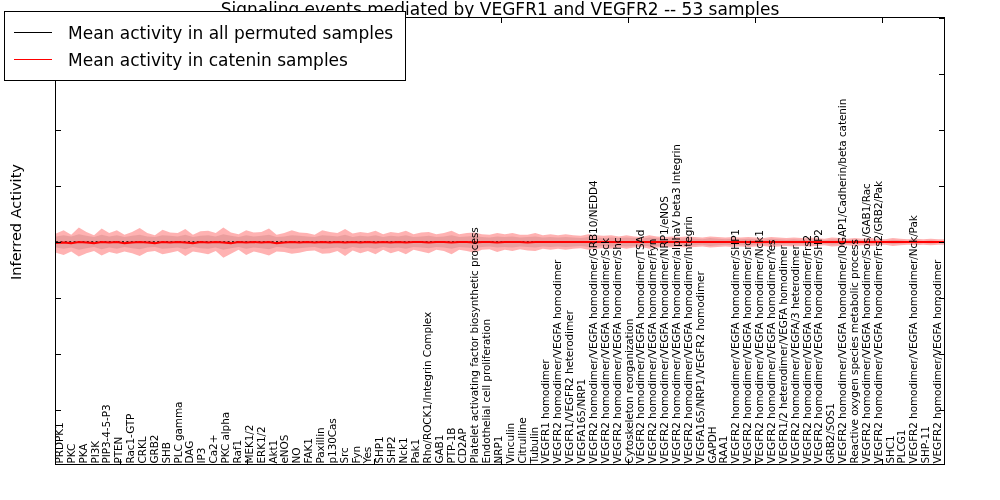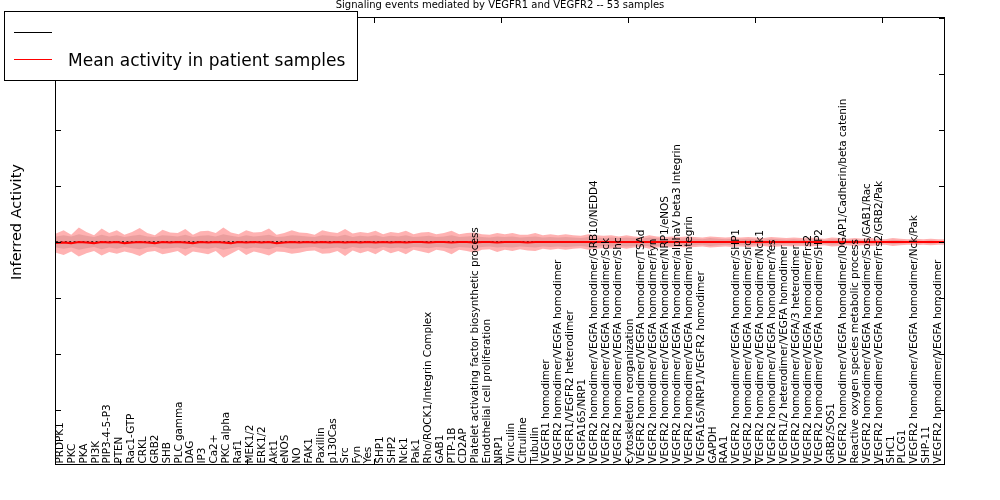--- a/index.html
+++ b/index.html
@@ -17,21 +17,21 @@
     left: 0; top: 0;
     width: 1000px; height: 500px;
     background: #ffffff;
   }
   
   #title {
     position: absolute;
     left: 55px; top: -1px;
     width: 890px;
     text-align: center;
-    font-size: 10px;
+    font-size: 17px;
     color: #000000;
     white-space: nowrap;
   }
   
   #axes {
     position: absolute;
     left: 55px; top: 17px;
     width: 890px; height: 448px;
     border: 1.1px solid #000000;
     box-sizing: border-box;
@@ -252,20 +252,21 @@
       <div class="xcat" style="left: 839.6px;">SHC1</div>
       <div class="xcat" style="left: 851.467px;">PLCG1</div>
       <div class="xcat" style="left: 863.333px;">VEGFR2 homodimer/VEGFA homodimer/Nck/Pak</div>
       <div class="xcat" style="left: 875.2px;">SHP-11</div>
       <div class="xcat" style="left: 887.067px;">VEGFR2 homodimer/VEGFA homodimer</div>
     </div>
 
   <div id="legend">
     <div class="legend-row">
       <span class="legend-swatch permuted"></span>
+      <span class="legend-text">Mean activity in all permuted samples</span>
     </div>
     <div class="legend-row">
       <span class="legend-swatch patient"></span>
-      <span class="legend-text">Mean activity in patient samples</span>
+      <span class="legend-text">Mean activity in catenin samples</span>
     </div>
   </div>
 
 </div>
 
 </body></html>

